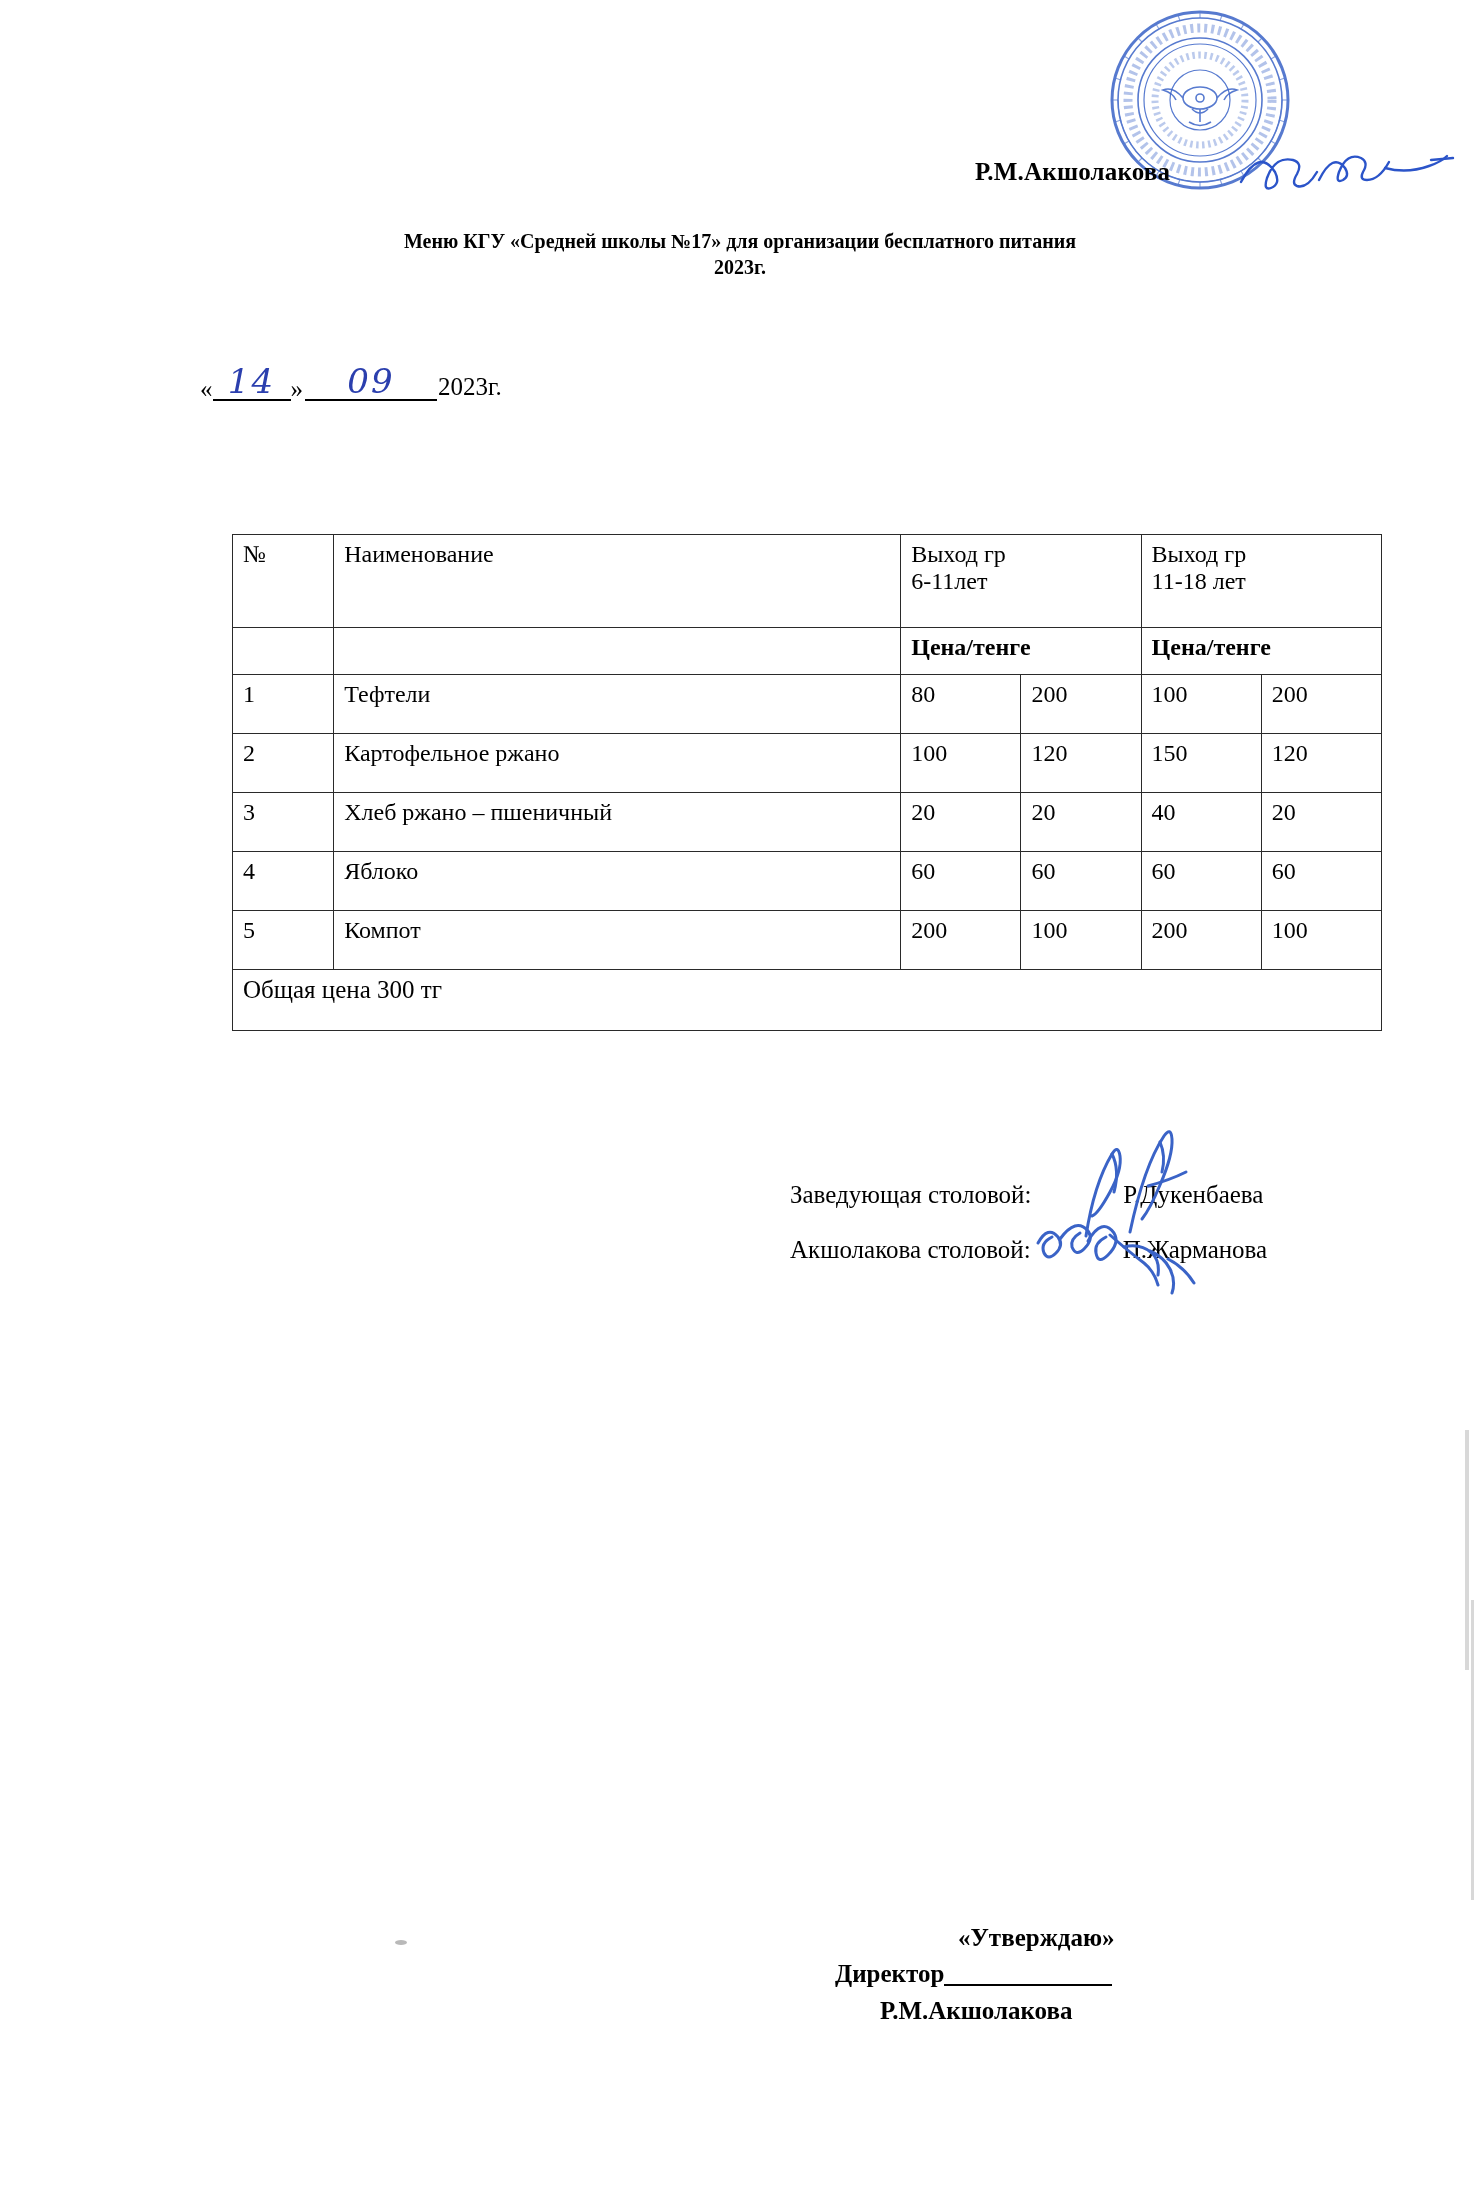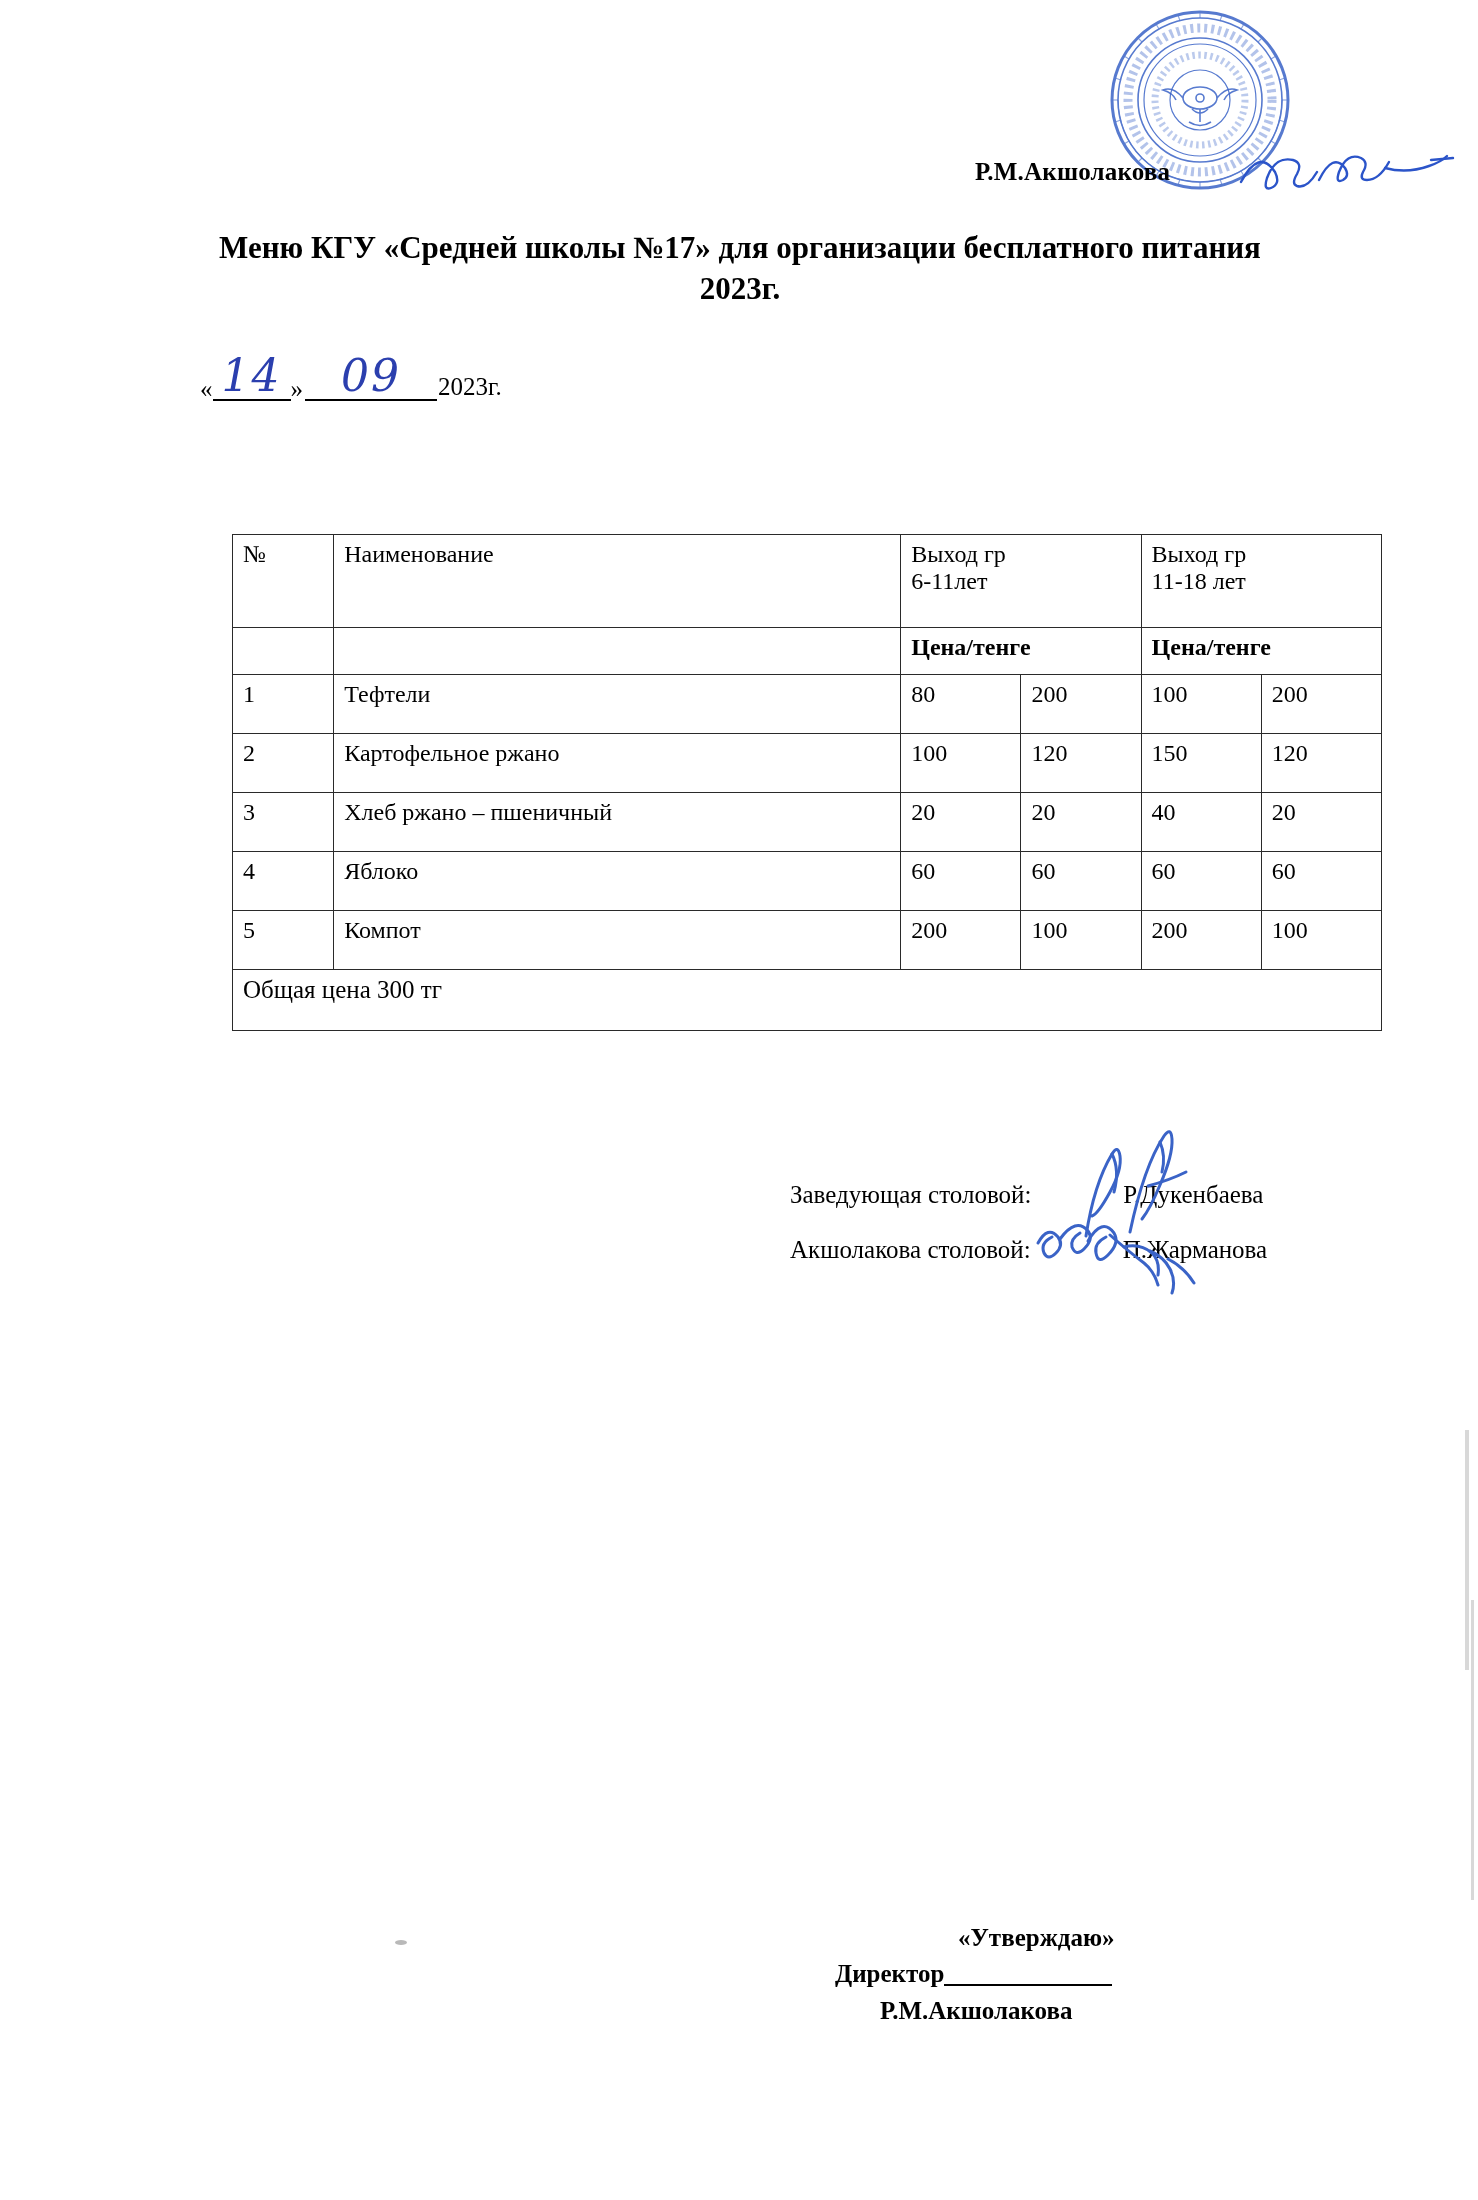--- a/index.html
+++ b/index.html
@@ -27,41 +27,41 @@
     white-space:nowrap;
   }
   .sig-top{
     position:absolute;left:1235px;top:120px;width:220px;height:90px;
     pointer-events:none;
   }
 
   
   .title{
     position:absolute;left:210px;top:228px;width:1060px;
-    text-align:center;font-weight:bold;font-size:31px;line-height:1.32;
+    text-align:center;font-weight:bold;font-size:20px;line-height:1.32;
   }
 
   
   .dateline{
     position:absolute;left:200px;top:372px;
     font-size:25px;white-space:nowrap;
     display:flex;align-items:flex-end;
   }
   .dateline .q{font-size:25px;line-height:1;}
   .blank{
     display:inline-block;border-bottom:2px solid #000;height:27px;
     position:relative;
   }
   .blank.d{width:78px;}
   .blank.m{width:132px;margin-left:2px;}
   .hw{
     position:absolute;left:50%;transform:translateX(-50%);
     bottom:-2px;
     color:#2b3fae;font-family:"DejaVu Serif",serif;
-    font-style:italic;font-size:44px;font-weight:500;
+    font-style:italic;font-size:34px;font-weight:500;
     letter-spacing:2px;white-space:nowrap;
     pointer-events:none;
   }
   .dateline .year{font-size:25px;margin-left:1px;}
 
   
   table.menu{
     position:absolute;left:232px;top:534px;
     border-collapse:collapse;
     width:1150px;

